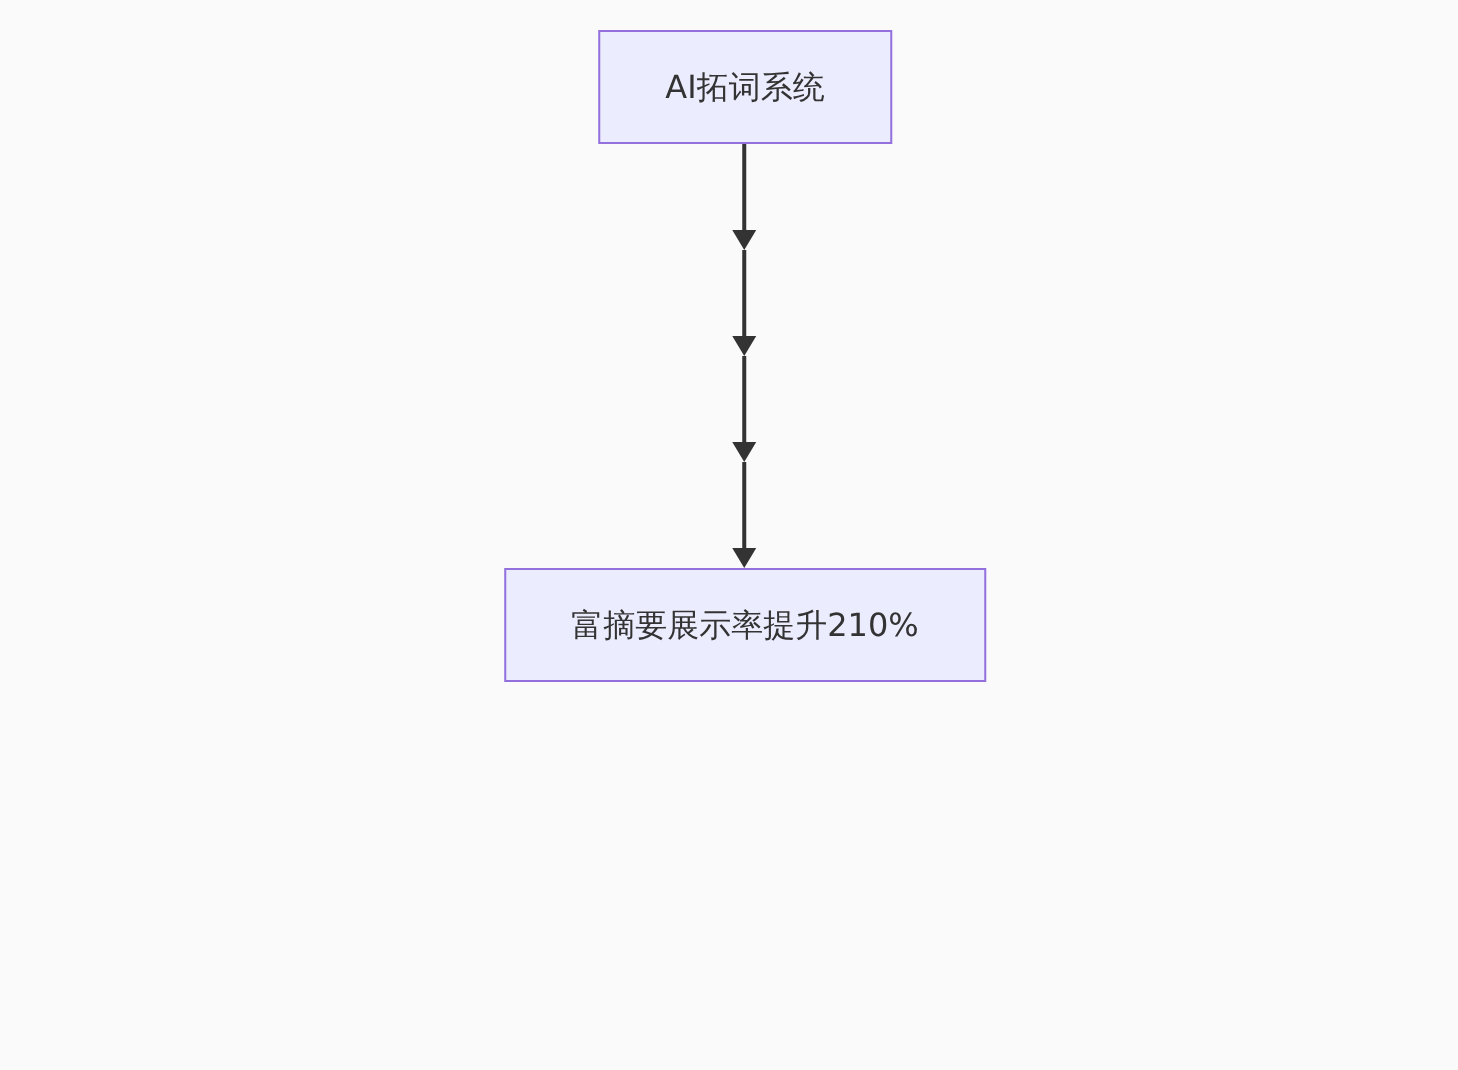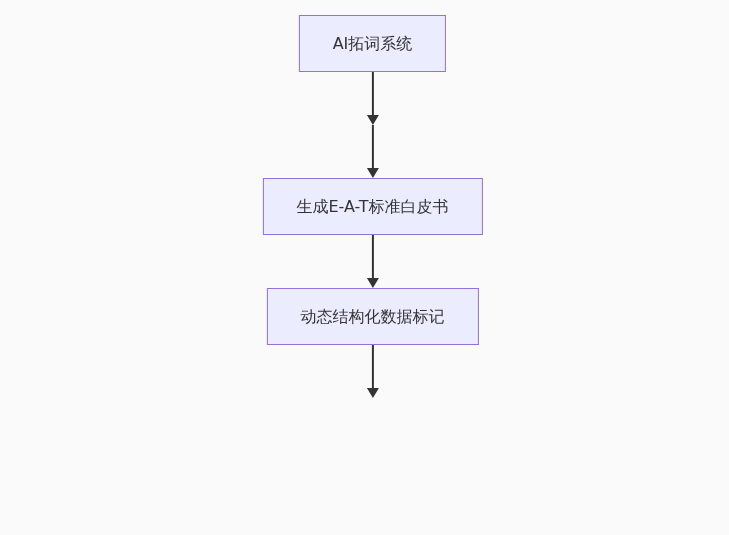--- a/index.html
+++ b/index.html
@@ -75,32 +75,29 @@
     <div class="line"></div>
     <div class="arrowhead"></div>
   </div>
 
 
   <div class="connector">
     <div class="line"></div>
     <div class="arrowhead"></div>
   </div>
 
-  <div class="flow-node">
-    <span>生成E-A-T标准白皮书</span>
+
+  <div class="connector">
+    <div class="line"></div>
+    <div class="arrowhead"></div>
   </div>
+
 
   <div class="connector">
     <div class="line"></div>
     <div class="arrowhead"></div>
   </div>
 
   <div class="flow-node">
-    <span>动态结构化数据标记</span>
+    <span>富摘要展示率提升210%</span>
   </div>
-
-  <div class="connector">
-    <div class="line"></div>
-    <div class="arrowhead"></div>
-  </div>
-
 </div>
 </div>
 
 </body></html>

